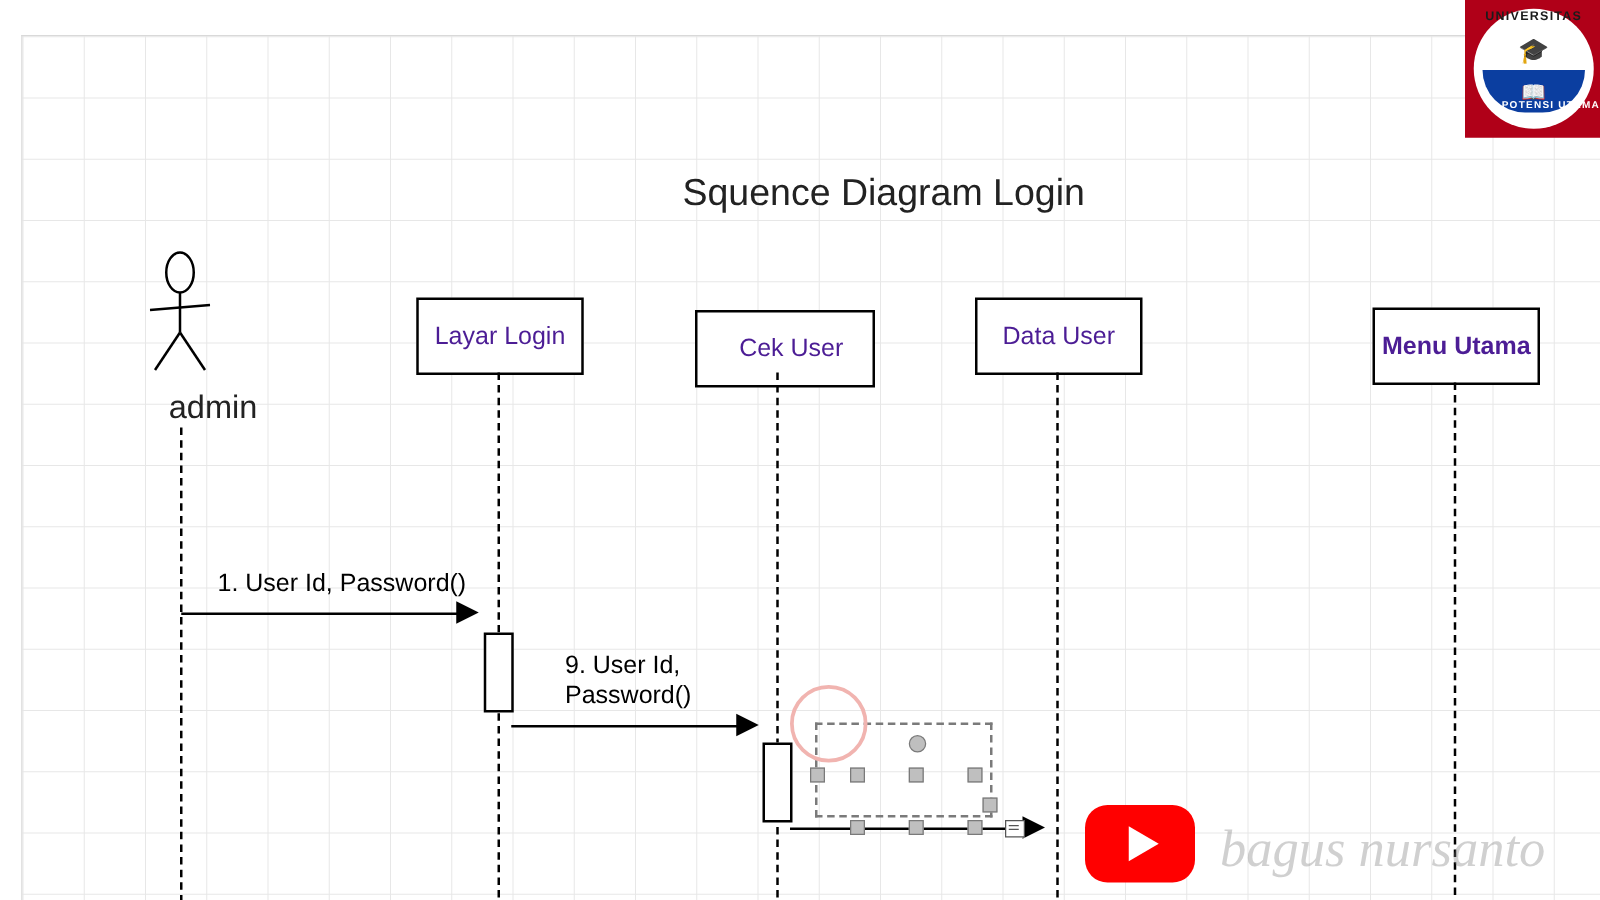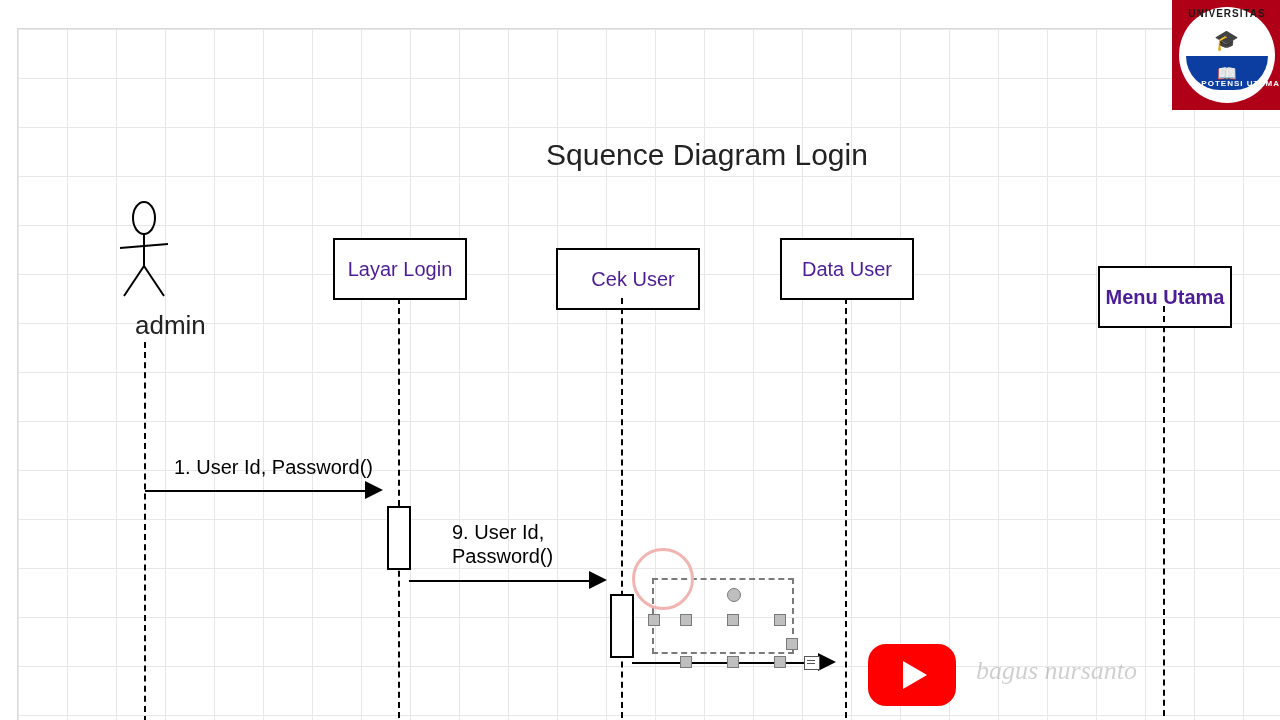--- a/index.html
+++ b/index.html
@@ -19,21 +19,21 @@
   .lifeline{position:absolute;width:0;border-left:2px dashed #000;}
   .activation{position:absolute;background:#fff;border:2px solid #000;}
   .msg-line{position:absolute;height:0;border-top:2px solid #000;}
   .arrow-right{position:absolute;width:0;height:0;border-top:9px solid transparent;border-bottom:9px solid transparent;border-left:18px solid #000;}
   .msg-label{position:absolute;font-size:20px;color:#000000;white-space:pre;}
   .actor-label{position:absolute;font-size:26px;color:#222;}
   .sel-rect{position:absolute;border:2px dashed #7a7a7a;}
   .sel-handle{position:absolute;width:10px;height:10px;background:#bfbfbf;border:1px solid #7a7a7a;}
   .sel-rot{position:absolute;width:12px;height:12px;border-radius:50%;background:#bfbfbf;border:1px solid #7a7a7a;}
   .click-ring{position:absolute;width:56px;height:56px;border:3px solid #f1b4b0;border-radius:50%;}
-  .watermark{position:absolute;font-style:italic;font-size:26px;color:rgba(120,120,120,.35);font-family:"Brush Script MT","Segoe Script",cursive;white-space:nowrap;}
+  .watermark{position:absolute;font-style:italic;font-size:42px;color:rgba(120,120,120,.35);font-family:"Brush Script MT","Segoe Script",cursive;white-space:nowrap;}
   .yt-badge{position:absolute;width:88px;height:62px;background:#ff0000;border-radius:18px;display:flex;align-items:center;justify-content:center;}
   .yt-badge .tri{width:0;height:0;border-top:14px solid transparent;border-bottom:14px solid transparent;border-left:24px solid #fff;margin-left:6px;}
   .logo{position:absolute;width:106px;height:106px;border:2px solid #b00018;background:#b00018;}
   .logo .circle{position:absolute;left:5px;top:5px;right:5px;bottom:5px;border-radius:50%;background:#fff;}
   .logo .band{position:absolute;left:12px;right:12px;bottom:18px;height:34px;background:#0b3ea0;border-radius:0 0 40px 40px;display:flex;align-items:center;justify-content:center;}
   .logo .arc-top{position:absolute;left:0;right:0;top:6px;text-align:center;font-size:10px;font-weight:600;color:#1b1b1b;letter-spacing:1px;}
   .logo .arc-bot{position:absolute;left:0;right:0;bottom:20px;text-align:right;font-size:8px;font-weight:700;color:#fff;letter-spacing:1px;}
   .logo .cap{position:absolute;left:0;right:0;top:26px;text-align:center;font-size:20px;color:#000;}
   .logo .book{position:absolute;left:0;right:0;top:62px;text-align:center;font-size:16px;color:#fff;}
   .mini-arrow-icon{position:absolute;width:14px;height:12px;border:1px solid #555;background:#fff;}
@@ -58,21 +58,21 @@
 
 <div class="box" style="left:333px;top:238px;width:130px;height:58px;">
   <span>Layar Login</span>
 </div>
 <div class="box" style="left:556px;top:248px;width:130px;height:58px;padding-left:10px;">
   <span>Cek User</span>
 </div>
 <div class="box" style="left:780px;top:238px;width:130px;height:58px;">
   <span>Data User</span>
 </div>
-<div class="box boldbox" style="left:1098px;top:246px;width:130px;height:58px;margin-top:20px;">
+<div class="box boldbox" style="left:1098px;top:246px;width:130px;height:58px;">
   <span>Menu Utama</span>
 </div>
 
 <div class="lifeline" style="left:144px;top:342px;height:380px;"></div>
 <div class="lifeline" style="left:398px;top:298px;height:420px;"></div>
 <div class="lifeline" style="left:621px;top:298px;height:420px;"></div>
 <div class="lifeline" style="left:845px;top:298px;height:420px;"></div>
 <div class="lifeline" style="left:1163px;top:306px;height:420px;"></div>
 
 <div class="activation" style="left:387px;top:506px;width:20px;height:60px;"></div>

